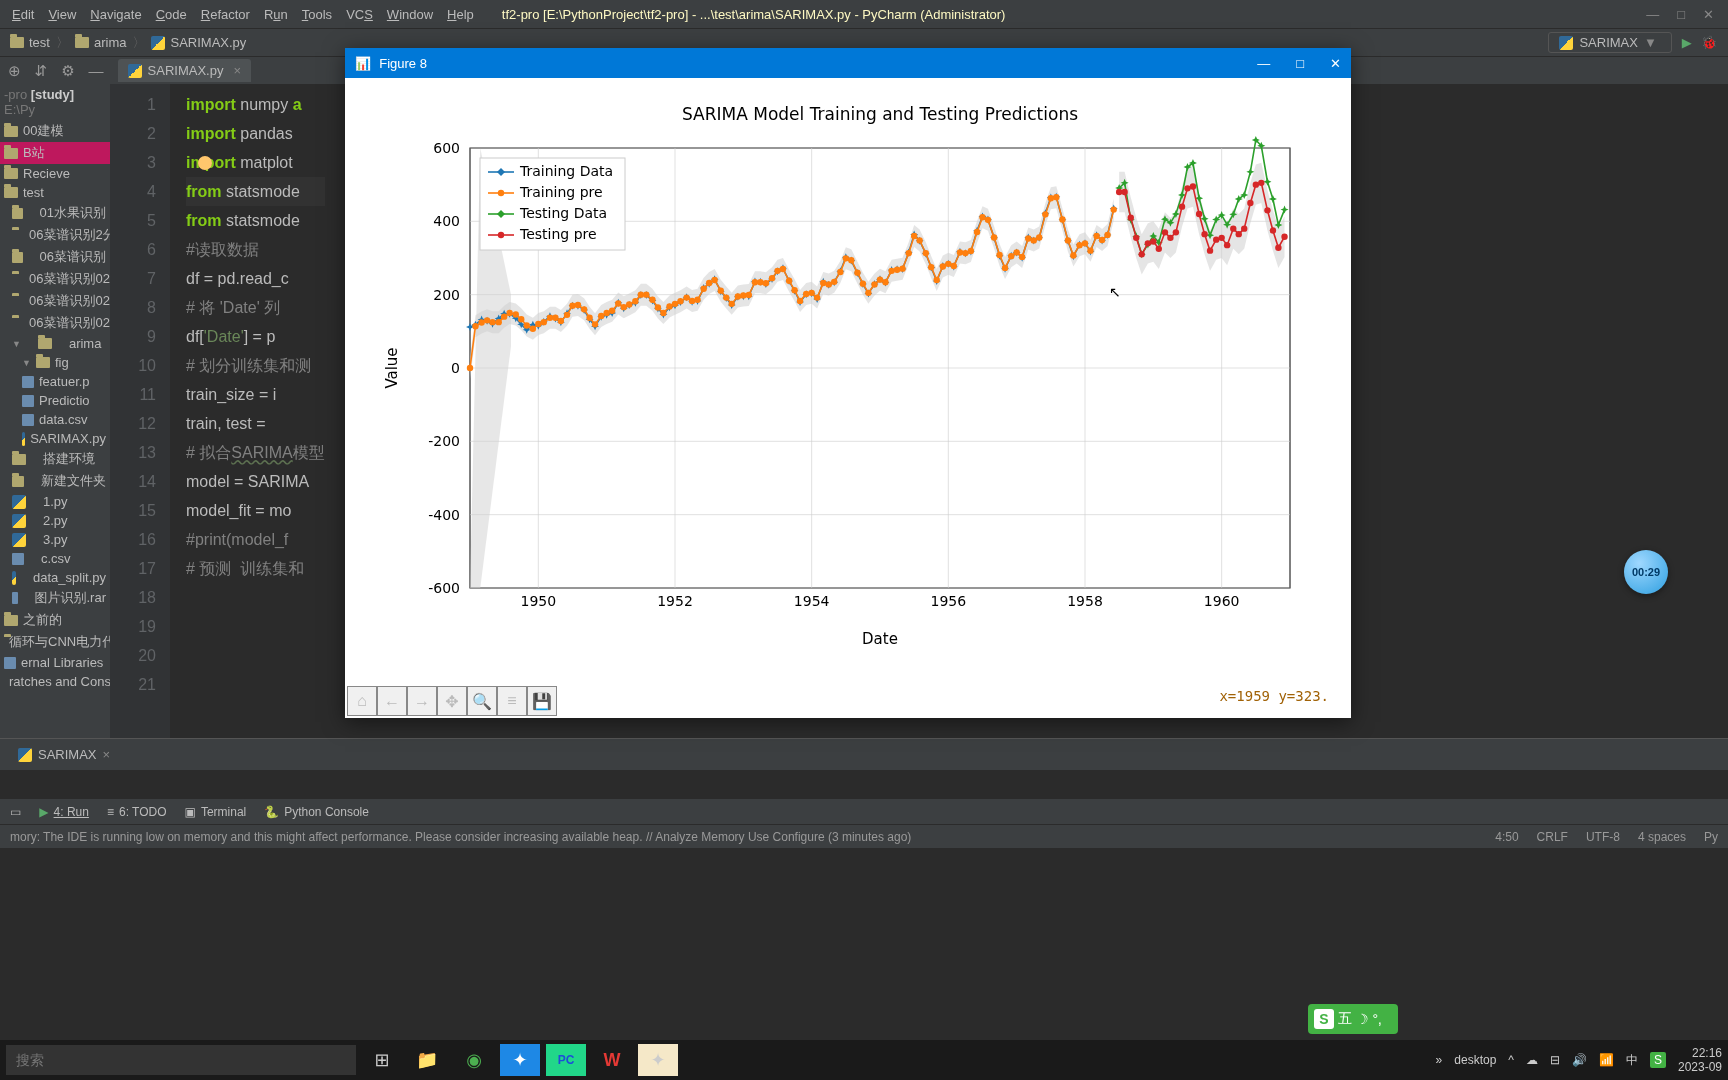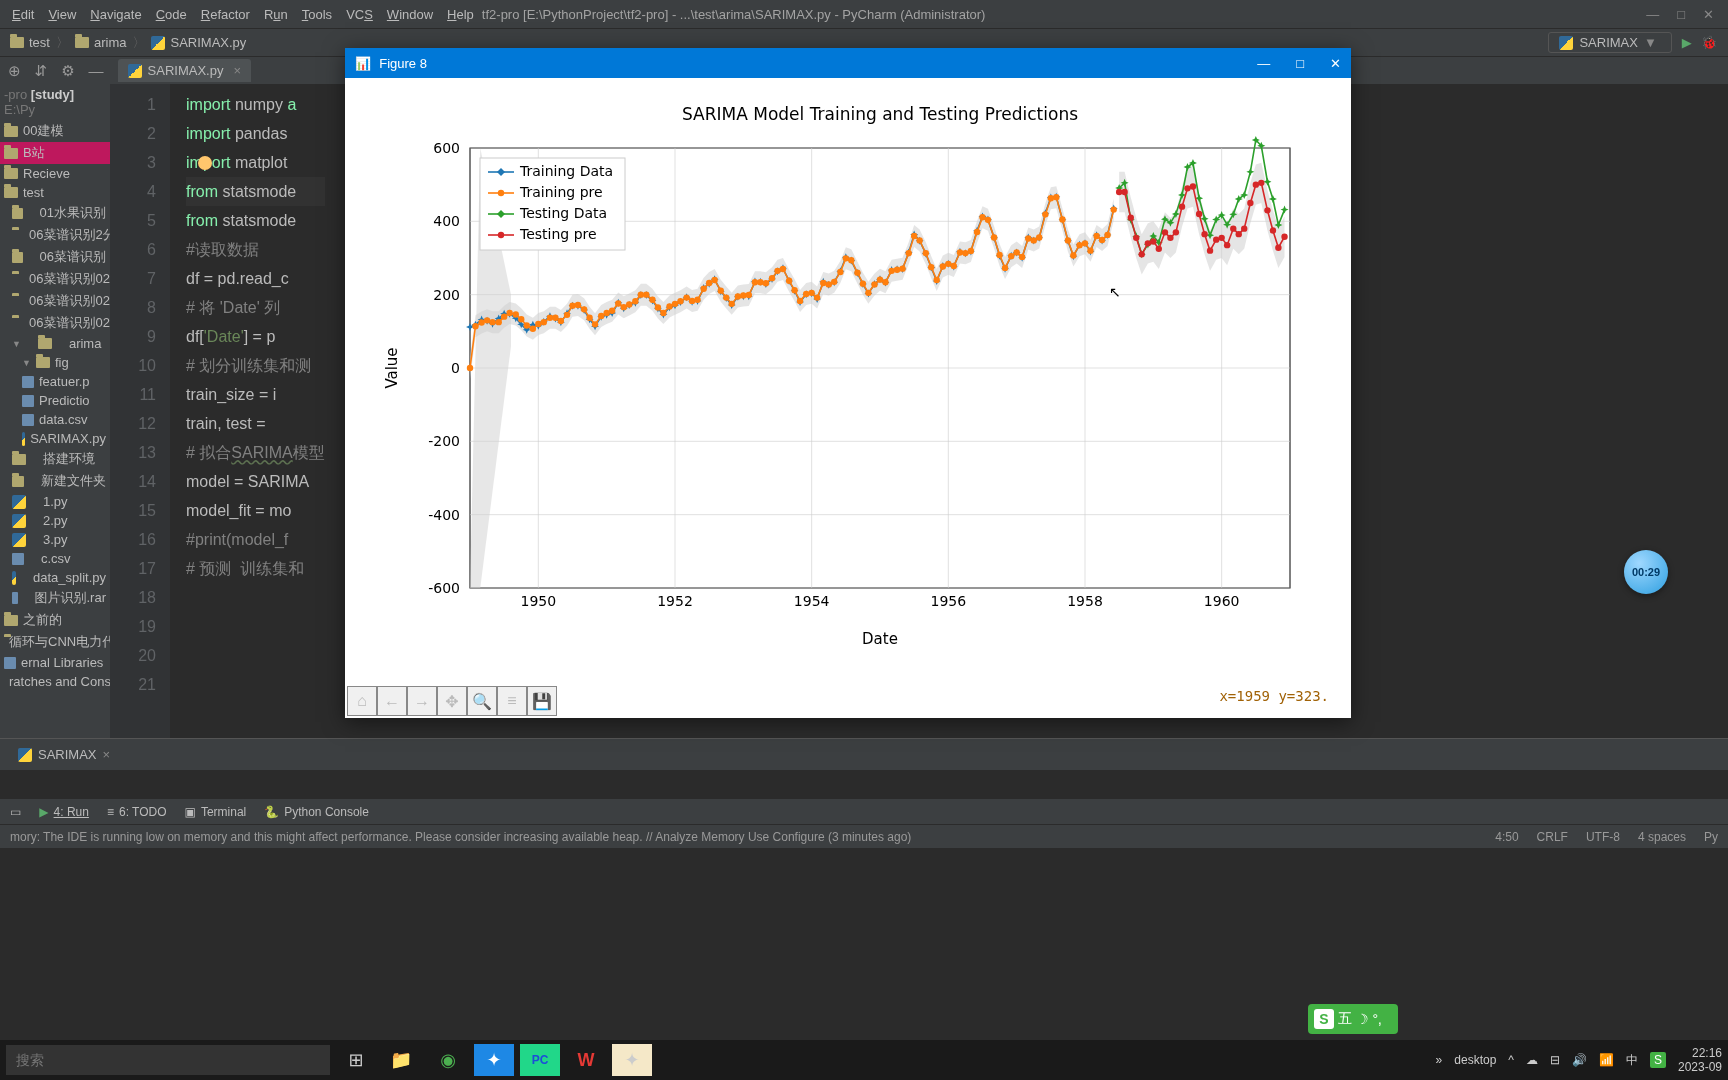--- a/index.html
+++ b/index.html
@@ -1,21 +1,21 @@
 <!DOCTYPE html>
 <html><head>
 <meta charset="utf-8">
 <style>
 * { margin: 0; padding: 0; box-sizing: border-box; font-family: "Segoe UI", Arial, sans-serif; }
 body { background: #2b2b2b; color: #bbb; width: 1728px; height: 1080px; overflow: hidden; position: relative; font-size: 13px; }
 
 .menubar { height: 28px; background: #3c3f41; display: flex; align-items: center; padding: 0 6px; font-size: 13px; color: #bbb; gap: 2px; }
 .menubar .item { padding: 3px 6px; cursor: pointer; }
 .menubar .item u { text-decoration: underline; }
-.menubar .title { color: #a3a3a3; }
+.menubar .title { margin-left: 20px; color: #fef9c3; }
 .menubar .wctrl { margin-left: auto; display: flex; gap: 18px; padding-right: 8px; color: #888; }
 
 .pathbar { height: 28px; background: #3c3f41; display: flex; align-items: center; padding: 0 10px; font-size: 13px; gap: 6px; border-top: 1px solid #2b2b2b; }
 .pathbar .crumb { display: flex; align-items: center; gap: 5px; }
 .pathbar .sep { color: #666; }
 .pathbar .run-cfg { margin-left: auto; display: flex; align-items: center; gap: 10px; }
 .run-cfg .box { border: 1px solid #555; padding: 2px 14px 2px 10px; border-radius: 3px; display: flex; gap: 6px; align-items: center; }
 .folder-icon { width: 14px; height: 11px; background: #b0a76f; border-radius: 1px; position: relative; display: inline-block; }
 .folder-icon::before { content: ''; position: absolute; top: -3px; left: 0; width: 7px; height: 3px; background: #b0a76f; border-radius: 1px 1px 0 0; }
 .pyfile-icon { width: 14px; height: 14px; background: linear-gradient(135deg, #306998 50%, #ffd43b 50%); border-radius: 2px; display: inline-block; }
@@ -31,39 +31,39 @@
 .sidebar .hdr span { color: #777; font-weight: normal; }
 .sidebar .node { padding: 2px 4px; white-space: nowrap; display: flex; align-items: center; gap: 5px; }
 .sidebar .node.sel { background: #be185d; }
 .sidebar .indent1 { padding-left: 12px; gap: 17px; }
 .sidebar .indent2 { padding-left: 22px; }
 .sidebar .tri { color: #888; font-size: 9px; }
 
 .editor { flex: 1; background: #2b2b2b; display: flex; font-family: "JetBrains Mono", Consolas, monospace; font-size: 16px; }
 .gutter { width: 60px; background: #313335; color: #606366; text-align: right; padding: 6px 14px 0 0; line-height: 29px; }
 .code { padding: 6px 0 0 16px; line-height: 29px; white-space: pre; }
-.kw { color: #86efac; }
+.kw { color: #84cc16; font-weight: bold; }
 .com { color: #808080; }
 .str { color: #6a8759; }
 .ln4 { background: #323232; display: inline-block; width: 100%; }
 .wavy { text-decoration: underline wavy #5c7050; }
 .lamp { position: absolute; left: 198px; top: 156px; width: 14px; height: 14px; background: #ffc66d; border-radius: 50%; }
 
 .runpanel { height: 32px; background: #3c3f41; border-top: 1px solid #555; display: flex; align-items: center; padding: 0 8px; }
 .runpanel .tab { padding: 3px 10px; display: flex; gap: 6px; align-items: center; }
 
 .bottombar { height: 26px; background: #3c3f41; display: flex; align-items: center; font-size: 12px; gap: 18px; padding: 0 10px; border-top: 1px solid #2b2b2b; }
 .bottombar .btn { display: flex; gap: 5px; align-items: center; }
 .bottombar .play { color: #59a869; }
 
 .statusbar { height: 24px; background: #3c3f41; display: flex; align-items: center; padding: 0 10px; font-size: 12px; color: #999; border-top: 1px solid #2b2b2b; }
 .statusbar .right { margin-left: auto; display: flex; gap: 18px; }
 
 .taskbar { position: absolute; bottom: 0; left: 0; right: 0; height: 40px; background: #1a1a1a; display: flex; align-items: center; padding: 0 6px; gap: 6px; }
-.taskbar .search { width: 324px; height: 30px; background: #333; color: #d946ef; border: none; padding: 0 10px; font-size: 14px; }
+.taskbar .search { width: 350px; height: 30px; background: #333; color: #d946ef; border: none; padding: 0 10px; font-size: 14px; }
 .taskbar .tbicon { width: 40px; height: 32px; display: flex; align-items: center; justify-content: center; font-size: 18px; color: #ccc; }
 .taskbar .tray { margin-left: auto; display: flex; align-items: center; gap: 12px; color: #ccc; font-size: 12px; }
 .taskbar .clock { text-align: right; line-height: 14px; }
 
 
 .figure { position: absolute; left: 345px; top: 48px; width: 1006px; height: 670px; background: #fff; box-shadow: 0 4px 20px rgba(0,0,0,0.5); }
 .figure .titlebar { height: 30px; background: #0078d7; color: #fff; display: flex; align-items: center; padding: 0 10px; font-size: 13px; }
 .figure .titlebar .wbtns { margin-left: auto; display: flex; gap: 26px; font-size: 13px; }
 .figure .plot { position: absolute; left: 30px; top: 40px; width: 945px; height: 590px; }
 .figure .mpl-toolbar { position: absolute; left: 2px; bottom: 2px; height: 30px; display: flex; }

